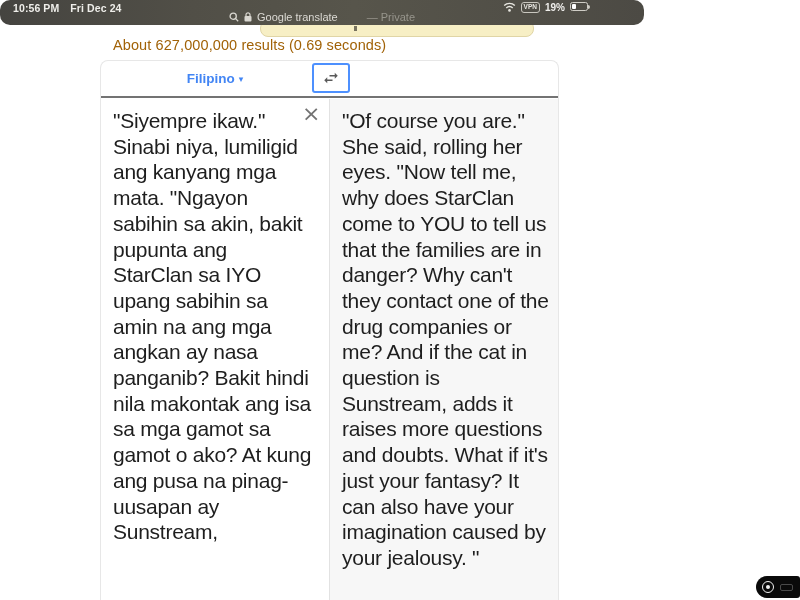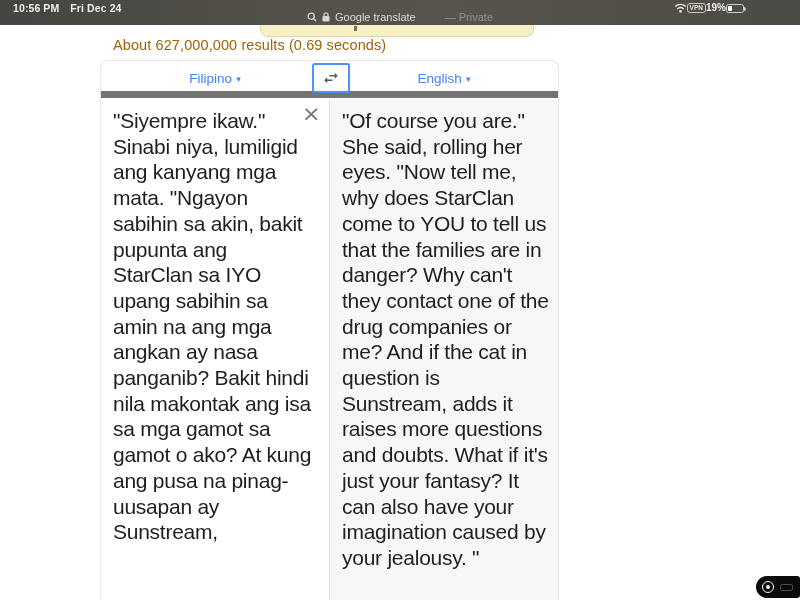--- a/index.html
+++ b/index.html
@@ -1,29 +1,29 @@
 <!DOCTYPE html>
 <html><head>
 <meta charset="utf-8">
 <style>
   * { margin:0; padding:0; box-sizing:border-box; }
   html,body { width:800px; height:600px; background:#fff; overflow:hidden;
               font-family:"Liberation Sans","DejaVu Sans",sans-serif; }
   #stage { position:relative; width:800px; height:600px; background:#fff; }
 
   
-  .status-bar { position:absolute; left:0; top:0; width:800px; height:25px; z-index:10;
-    background:linear-gradient(90deg,#454440 0%,#514f47 30%,#57554b 55%,#4c4a44 100%); }
+  .status-bar { position:absolute; left:0; top:0; width:644px; height:25px; z-index:10;
+    background:linear-gradient(90deg,#454440 0%,#514f47 30%,#57554b 55%,#4c4a44 100%);border-radius:10px; }
   .sb-left { position:absolute; left:13px; top:2px; height:11px; display:flex; gap:11px;
     align-items:center; font-size:10.5px; font-weight:700; color:#efeeea; letter-spacing:.1px; }
   .sb-center { position:absolute; left:0; right:0; top:10px; height:13px; display:flex;
     justify-content:center; align-items:center; gap:5px; font-size:11px; color:#dcdad4; }
   .sb-center .private { color:#97958c;margin-left:24px; }
-  .sb-right { position:absolute; right:56px; top:2px; height:11px; display:flex; 
-    align-items:flex-end; font-size:10px; font-weight:700; color:#f0efec; }
+  .sb-right { position:absolute; right:56px; top:2px; height:11px; display:flex; gap:5px;
+    align-items:flex-start; font-size:10px; font-weight:700; color:#f0efec; }
   .vpn-badge { border:1px solid #c9c7bf; border-radius:3px; font-size:6.5px; font-weight:700;
     padding:1px 2px; line-height:1; color:#e8e7e1; }
   .battery { position:relative; width:18px; height:9px; border:1px solid #cfcdc6;
     border-radius:2.5px; }
   .battery .fill { position:absolute; left:1px; top:1px; width:3.5px; height:5px;
     background:#fff; border-radius:1px; }
   .battery .nub { position:absolute; right:-3px; top:2px; width:2px; height:4px;
     background:#cfcdc6; border-radius:0 2px 2px 0; }
 
   
@@ -33,21 +33,21 @@
     background:#77725e; }
 
   
   .results-summary { position:absolute; left:113px; top:37px; font-size:14.5px;
     color:#a16207; letter-spacing:.1px; }
 
   
   .card { position:absolute; left:100px; top:60px; width:459px; height:540px;
     background:#fff; border:1px solid #e7e7e7; border-bottom:none;
     border-radius:8px 8px 0 0; }
-  .card-header { position:relative; height:37px; border-bottom:7px solid #737373; }
+  .card-header { position:relative; height:37px; border-bottom:2px solid #737373;font-weight:bold; }
   .lang-btn { position:absolute; top:0; height:36px; line-height:36px; text-align:center;
     font-size:13.5px; color:#4285f4; cursor:pointer; }
   .lang-left  { left:0;   width:228px; }
   .lang-right { left:229px; width:228px; }
   .dd-arrow { font-size:9px; margin-left:4px; vertical-align:1px; color:#4285f4; }
   .swap-btn { position:absolute; left:211px; top:2px; width:38px; height:30px; z-index:2;
     background:#fff; border:2px solid #4d90fe; border-radius:3px;
     display:flex; align-items:center; justify-content:center; cursor:pointer; }
 
   .card-body { position:absolute; top:38px; left:0; right:0; bottom:0; display:flex; }
@@ -117,23 +117,20 @@
   <div class="card">
     <div class="card-header">
       <div class="lang-btn lang-left">
         <span>Filipino</span><span class="dd-arrow">▾</span>
       </div>
       <div class="swap-btn">
         <svg width="22" height="18" viewBox="0 0 24 24">
           <path d="M6.99 11L3 15l3.99 4v-3H14v-2H6.99v-3zM21 9l-3.99-4v3H10v2h7.01v3L21 9z" fill="#5a5a5a"></path>
         </svg>
       </div>
-      <div class="lang-btn lang-right">
-        <span>English</span><span class="dd-arrow">▾</span>
-      </div>
     </div>
 
     <div class="card-body">
       <div class="src-panel">
         <div class="big-text">"Siyempre ikaw." Sinabi niya, lumiligid ang kanyang mga mata. "Ngayon sabihin sa akin, bakit pupunta ang StarClan sa IYO upang sabihin sa amin na ang mga angkan ay nasa panganib? Bakit hindi nila makontak ang isa sa mga gamot sa gamot o ako? At kung ang pusa na pinag-uusapan ay Sunstream,</div>
         <div class="close-btn">
           <span>×</span>
         </div>
       </div>
       <div class="dst-panel">

